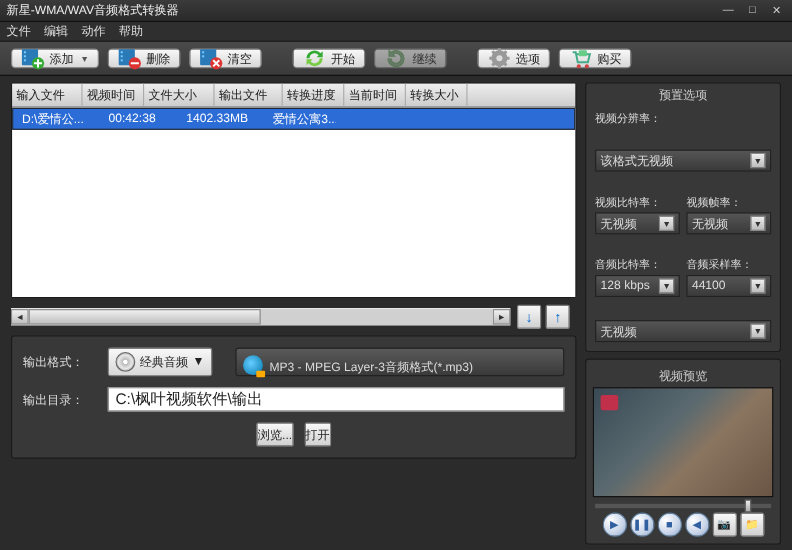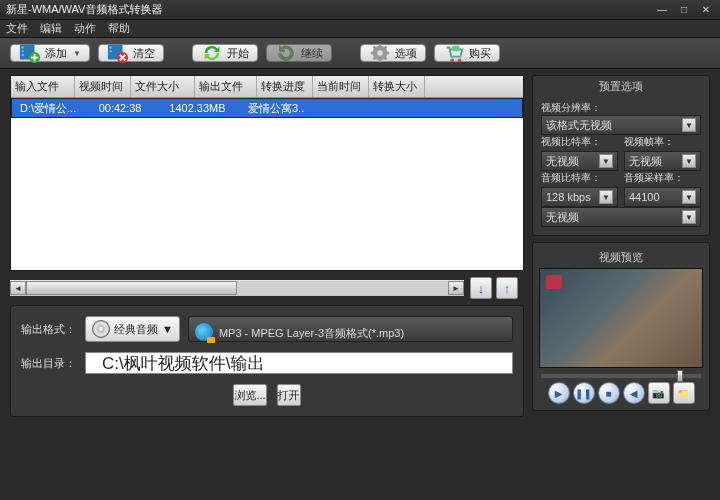--- a/index.html
+++ b/index.html
@@ -29,29 +29,29 @@
 .trow div{padding:2px 4px;border-right:1px solid transparent;overflow:hidden;white-space:nowrap}
 .c0{width:64px}.c1{width:56px}.c2{width:64px}.c3{width:62px}.c4{width:56px}.c5{width:56px}.c6{width:56px}
 .hscroll{height:16px;background:linear-gradient(#e8e8e8,#c8c8c8);display:flex;align-items:center}
 .hscroll .arr{width:16px;height:14px;background:linear-gradient(#f0f0f0,#c0c0c0);border:1px solid #888;display:flex;align-items:center;justify-content:center;font-size:8px;color:#333}
 .hscroll .track{flex:1;height:14px;background:#d0d0d0;position:relative}
 .hscroll .thumb{position:absolute;left:0;width:50%;height:100%;background:linear-gradient(#f0f0f0,#c0c0c0);border:1px solid #888}
 .arrowbtns{display:flex;gap:4px;margin-left:auto;margin-right:6px}
 .sqbtn{width:22px;height:22px;background:linear-gradient(#f8f8f8,#d0d0d0);border:1px solid #888;border-radius:2px;display:flex;align-items:center;justify-content:center;cursor:pointer;color:#06c;font-size:13px;font-weight:bold}
 .hscrollrow{display:flex;align-items:center;gap:6px}
 .outputpanel{padding:10px 10px;display:flex;flex-direction:column;gap:10px}
-.orow{display:flex;align-items:center;gap:8px}
+.orow{display:flex;align-items:center;gap:21px}
 .olabel{color:#ddd;width:56px}
 .catbtn{background:linear-gradient(#f8f8f8,#d8d8d8);border:1px solid #888;border-radius:3px;height:26px;display:flex;align-items:center;padding:0 6px;gap:4px;color:#222;cursor:pointer;min-width:92px}
 .fmtbtn{background:linear-gradient(#5a5a5a,#3a3a3a);border:1px solid #222;border-radius:3px;height:26px;flex:1;display:flex;align-items:flex-end;padding:0 6px;gap:6px;color:#ddd;cursor:pointer;font-family:monospace;font-size:10px}
-.dirfield{flex:1;height:22px;background:#fff;border:1px solid #888;padding:0 16px;color:#222;font-size:17px}
+.dirfield{flex:1;height:22px;background:#fff;border:1px solid #888;padding:0 6px;color:#222;font-size:14px}
 .smbtn{height:22px;background:linear-gradient(#f8f8f8,#d0d0d0);border:1px solid #888;border-radius:2px;padding:0 0;color:#222;cursor:pointer}
 .right{width:178px;display:flex;flex-direction:column;gap:6px}
 .grouptitle{text-align:center;color:#ccc;padding:3px 0;font-size:11px}
-.preset{padding:4px 8px 8px;display:flex;flex-direction:column;gap:0}
+.preset{padding:4px 8px 8px;display:flex;flex-direction:column;gap:21px}
 .plabel{color:#ddd;font-size:10px}
 .sel{height:20px;background:linear-gradient(#555,#3a3a3a);border:1px solid #222;color:#ddd;display:flex;align-items:center;justify-content:space-between;padding:0 4px;cursor:pointer;font-size:10px}
 .sel .dd{background:linear-gradient(#eee,#bbb);color:#333;width:14px;height:14px;display:flex;align-items:center;justify-content:center;font-size:8px;border:1px solid #888}
 .prow{display:flex;gap:6px}
 .prow>div{flex:1;display:flex;flex-direction:column;gap:2px}
 .preview{padding:4px 6px 6px}
 .previmg{width:100%;height:100px;background:linear-gradient(135deg,#3a4a55 0%,#5a6a70 40%,#8a7560 60%,#6a5545 100%);border:1px solid #111;position:relative;overflow:hidden}
 .previmg::before{content:"";position:absolute;left:6px;top:6px;width:16px;height:14px;background:#c0304a;border-radius:2px}
 .slider{margin:6px 2px 4px;height:4px;background:#555;position:relative}
 .slider .sthumb{position:absolute;right:18px;top:-4px;width:6px;height:12px;background:linear-gradient(#eee,#aaa);border:1px solid #666}
@@ -95,20 +95,33 @@
       </span>
     <span>添加</span>
       <span class="dd">▼</span>
   </div>
   <div class="tbtn">
     <span class="ticon">
         <svg viewBox="0 0 24 24">
           <rect x="1" y="3" width="16" height="16" fill="#2a7ab8" rx="1"></rect>
           <rect x="3" y="5" width="2" height="2" fill="#7cf"></rect>
           <rect x="3" y="9" width="2" height="2" fill="#7cf"></rect>
+          <rect x="3" y="13" width="2" height="2" fill="#7cf"></rect>
+          <circle cx="17" cy="17" r="6" fill="#d33"></circle>
+          <path d="M13 17h8" stroke="#fff" stroke-width="2"></path>
+        </svg>
+      </span>
+    <span>删除</span>
+  </div>
+  <div class="tbtn">
+    <span class="ticon">
+        <svg viewBox="0 0 24 24">
+          <rect x="1" y="3" width="16" height="16" fill="#2a7ab8" rx="1"></rect>
+          <rect x="3" y="5" width="2" height="2" fill="#7cf"></rect>
+          <rect x="3" y="9" width="2" height="2" fill="#7cf"></rect>
           <circle cx="17" cy="17" r="6" fill="#d33"></circle>
           <path d="M14 14l6 6M20 14l-6 6" stroke="#fff" stroke-width="2"></path>
         </svg>
       </span>
     <span>清空</span>
   </div>
   <div class="gap"></div>
   <div class="tbtn">
     <span class="ticon">
         <svg viewBox="0 0 24 24">

